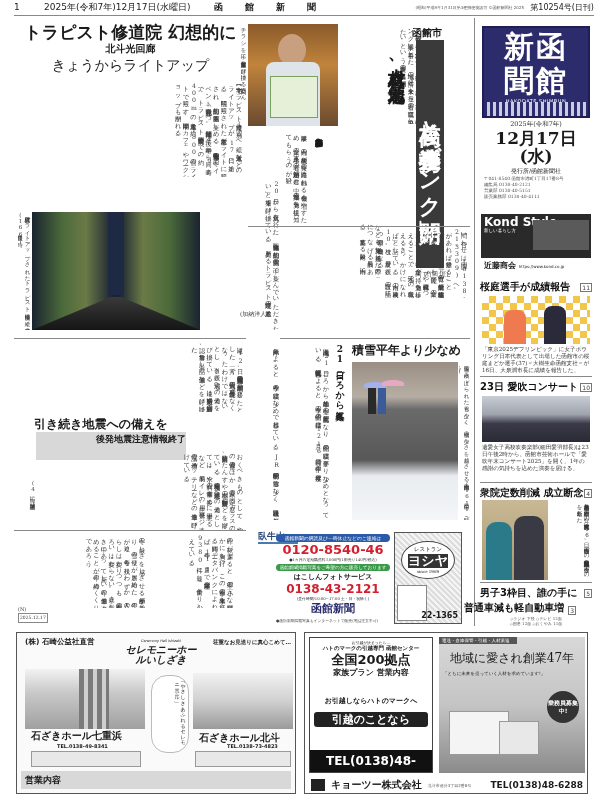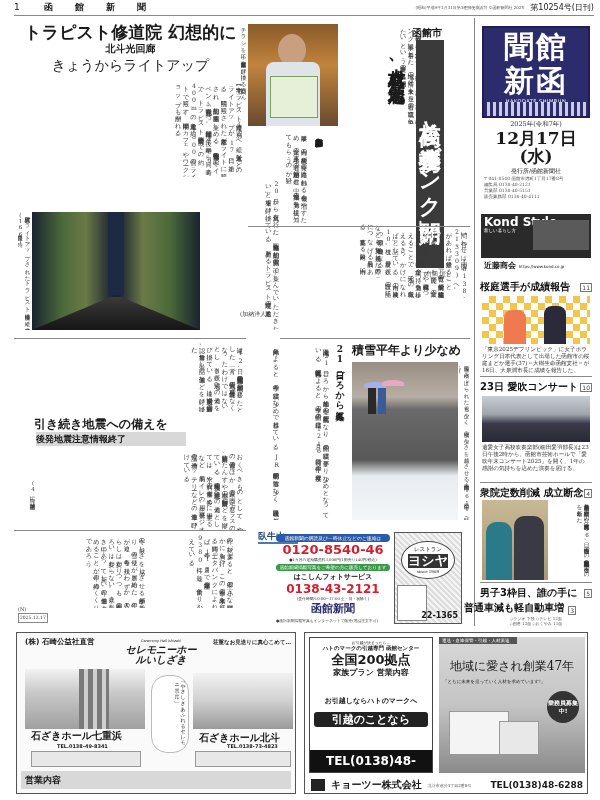--- a/index.html
+++ b/index.html
@@ -47,20 +47,21 @@
   .headline-box { background: #3a3a3a; color: #fff; font-family: "DejaVu Sans", sans-serif; font-weight: bold; }
 
   .ad-border { border: 1.5px solid #555; }
   .phone-red { color: #d21f2e; font-family: "DejaVu Sans", sans-serif; font-weight: bold; }
 </style>
 </head>
 <body>
 
 <div class="abs topbar sans">
   <span class="pg">1</span>
+  <span class="date">2025年(令和7年)12月17日(水曜日)</span>
   <span class="paper serif">函館新聞</span>
   <span class="reg">(昭和)平成9年1月31日第3種郵便物認可 ©函館新聞社 2025</span>
   <span class="issue">第10254号(日刊)</span>
 </div>
 <div class="abs rule" style="left:14px;top:15px;width:580px;height:1px;"></div>
 
 <div class="abs" style="left:18px;top:22px;width:225px;text-align:center;">
   <div style="font-size:17px;font-weight:bold;line-height:20px;">トラピスト修道院 幻想的に</div>
   <div class="sans" style="font-size:10px;font-weight:bold;line-height:14px;">北斗光回廊</div>
   <div style="font-size:14px;line-height:18px;">きょうからライトアップ</div>
@@ -104,21 +105,21 @@
   <div style="position:absolute;left:26px;top:26px;width:8px;height:26px;background:#3a5a9a;"></div>
 </div>
 <div class="abs body-text vt" style="left:459px;top:362px;width:11px;height:158px;font-size:5.5px;">除雪で積み上げられた雪も少なく、積雪の少なさを感じさせる函館市内(16日午前11時ごろ)</div>
 <div class="abs vt" style="left:332px;top:344px;width:14px;height:80px;font-size:9px;font-weight:bold;">21日ごろから真冬に</div>
 <div class="abs body-text vt" style="left:282px;top:344px;width:48px;height:176px;">北海道内は21日ごろから本格的な冬型の気圧配置となり、函館の積雪は平年より少なめとなっている。札幌管区気象台によると、今季の函館の積雪は12月16日時点で平年の半分程度。</div>
 <div class="abs body-text vt" style="left:248px;top:344px;width:32px;height:176px;">気象庁によると、今季の積雪は少なめで推移している。JR函館駅前の除雪も少なく、道路状況は良好。</div>
 
 <div class="abs rule" style="left:14px;top:338px;width:232px;height:1px;"></div>
 <div class="abs body-text vt" style="left:18px;top:342px;width:226px;height:70px;">道は12日、後発地震注意情報の発表期間が終了したと発表した。一方で、巨大地震の発生可能性がなくなったわけではないとし、引き続き地震への備えを呼び掛けている。道は避難場所や避難経路の確認、非常持ち出し品の準備などを呼び掛けた。</div>
 <div class="abs" style="left:34px;top:416px;width:180px;font-size:12px;font-weight:bold;">引き続き地震への備えを</div>
-<div class="abs sans" style="left:36px;top:432px;width:150px;height:14px;font-size:9px;font-weight:bold;background:#d8d8d8;text-align:left;line-height:14px;">後発地震注意情報終了</div>
+<div class="abs sans" style="left:36px;top:432px;width:150px;height:28px;font-size:9px;font-weight:bold;background:#d8d8d8;text-align:right;line-height:14px;">後発地震注意情報終了</div>
 <div class="abs body-text vt" style="left:18px;top:450px;width:226px;height:80px;">おくべきものとして、水や食料の備蓄のほか、家具の固定、窓ガラスの飛散防止対策、たんすや本棚の転倒防止対策などを挙げている。地震発生後の避難生活への備えとしては、水や食料の備蓄を多めに用意するなど、簡易トイレの用意、携帯ラジオ・携帯電話の予備バッテリーなどの準備を呼び掛けている。</div>
 <div class="abs body-text vt" style="left:26px;top:480px;width:10px;height:50px;font-size:5.5px;">(4面に関連記事)</div>
 
 <div class="abs rule" style="left:14px;top:530px;width:232px;height:1px;"></div>
 <div class="abs body-text vt" style="left:18px;top:534px;width:128px;height:74px;">冬の厳しさを感じさせる季節が始まり、雪の便りが届き始めた。年の瀬が迫り、今年も残りわずか。人々の暮らしは変わりつつも、季節の移ろいは変わらない。寒さ厳しき中にあって新しい年の準備を進めることが一年の締めくくりであろう。</div>
 <div class="abs body-text vt" style="left:148px;top:534px;width:86px;height:74px;">昨の秋が深まると、郷土の小さな話題が静かに胸を打つ。この季節の出来事を振り返る時間。データバンクによれば、今年11月まで企業倒産は9380件に達し、前年より少し増えている。</div>
 <div class="abs sans" style="left:258px;top:530px;width:40px;height:14px;font-size:9px;font-weight:bold;color:#2a4a7a;border-bottom:2px solid #4a7ab0;">臥牛山</div>
 <div class="abs body-text" style="left:18px;top:606px;font-size:5px;">(N)</div>
 <div class="abs body-text" style="left:18px;top:613px;font-size:4.5px;border:1px solid #888;padding:0 1px;">2025.12.17</div>
 
@@ -140,22 +141,22 @@
     <div class="sans" style="font-size:13px;font-weight:bold;background:#333;color:#fff;margin:1px 6px;line-height:14px;">ヨシヤ</div>
     <div style="font-size:4px;">since 1969</div>
   </div>
   <div style="position:absolute;left:2px;top:52px;width:30px;height:36px;background:#fff;border:1px solid #888;"></div>
   <div class="sans" style="position:absolute;right:3px;bottom:3px;font-size:8px;font-weight:bold;">22-1365</div>
 </div>
 
 <div class="abs rule" style="left:474px;top:18px;width:1px;height:608px;"></div>
 
 <div class="abs nameplate serif">
+  <div class="np-title">新函</div>
   <div class="np-title">聞館</div>
-  <div class="np-title">新函</div>
   <div class="np-en">HAKODATE SHIMBUN</div>
   <div class="np-wave"></div>
 </div>
 
 <div class="abs pubdate">
   <div class="y">2025年(令和7年)</div>
   <div class="d">12月17日(水)</div>
   <div class="pub">発行所/函館新聞社</div>
   <div class="addr">〒041-8540 函館市港町1丁目17番8号</div>
   <div class="addr">編集局 0138-40-2121</div>
@@ -239,21 +240,21 @@
     <div class="sans" style="font-size:3.8px;text-align:center;margin-top:2px;">お引越が決まったら…</div>
     <div class="sans" style="font-size:5.5px;font-weight:bold;text-align:center;">ハトのマークの引越専門 函館センター</div>
     <div class="sans" style="font-size:13px;font-weight:bold;text-align:center;line-height:15px;">全国200拠点</div>
     <div class="sans" style="font-size:8px;font-weight:bold;text-align:center;"><span>家族プラン</span> <span>営業内容</span></div>
     <div class="sans" style="font-size:7px;font-weight:bold;text-align:center;margin-top:18px;">お引越しならハトのマークへ</div>
     <div class="sans" style="background:#222;color:#fff;font-size:11px;font-weight:bold;text-align:center;margin:6px 4px 0;border-radius:3px;">引越のことなら</div>
     <div class="sans" style="position:absolute;left:0;right:0;bottom:0;height:22px;background:#111;color:#fff;font-size:12px;font-weight:bold;text-align:center;line-height:22px;">TEL(0138)48-8019</div>
   </div>
   <div style="position:absolute;left:134px;top:4px;width:146px;height:136px;background:linear-gradient(180deg,#d8d8d8 0%,#c4c4c4 50%,#8a8a8a 100%);">
     <div class="sans" style="background:#555;color:#fff;font-size:4.5px;padding:1px 3px;width:78px;">運送・倉庫保管・引越・人材派遣</div>
-    <div style="font-size:12px;text-align:center;margin-top:14px;">地域に愛され創業47年</div>
+    <div style="font-size:12px;text-align:center;margin-top:6px;">地域に愛され創業47年</div>
     <div style="font-size:4.5px;padding-left:4px;margin-top:4px;">「ともに未来を担っていく人材を求めています!」</div>
     <div class="sans" style="position:absolute;right:6px;top:54px;width:32px;height:32px;border-radius:50%;background:#333;color:#fff;font-size:6px;font-weight:bold;text-align:center;padding-top:8px;line-height:8px;">乗務員募集中!</div>
     <div style="position:absolute;left:10px;top:74px;width:60px;height:44px;background:#f4f4f4;border:1px solid #999;"></div>
     <div style="position:absolute;left:60px;top:84px;width:40px;height:34px;background:#e8e8e8;border:1px solid #999;"></div>
   </div>
   <div class="sans" style="position:absolute;left:6px;top:144px;width:272px;height:16px;display:flex;align-items:center;gap:6px;">
     <span style="display:inline-block;width:14px;height:12px;background:#222;"></span>
     <span style="font-size:10px;font-weight:bold;">キョーツー株式会社</span>
     <span style="font-size:4px;color:#555;">北斗市追分3丁目2番8号</span>
     <span style="font-size:9px;font-weight:bold;margin-left:auto;">TEL(0138)48-6288</span>

